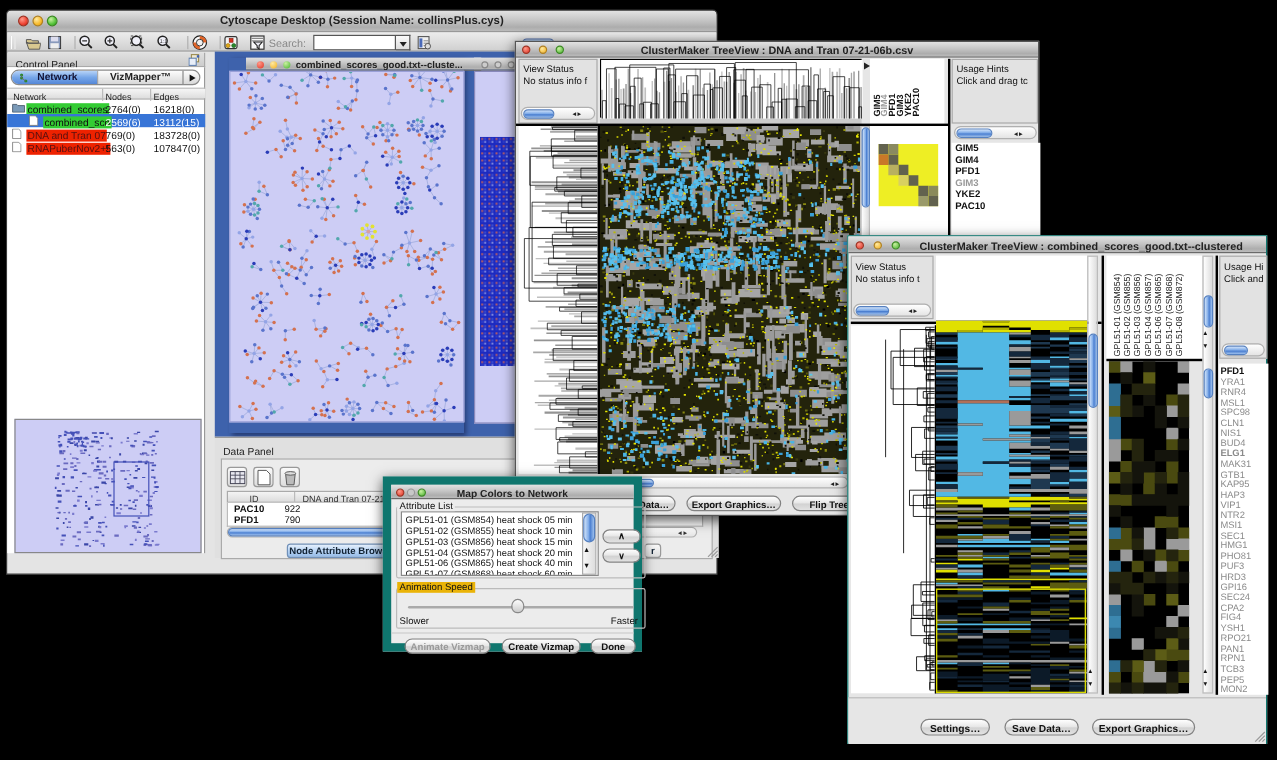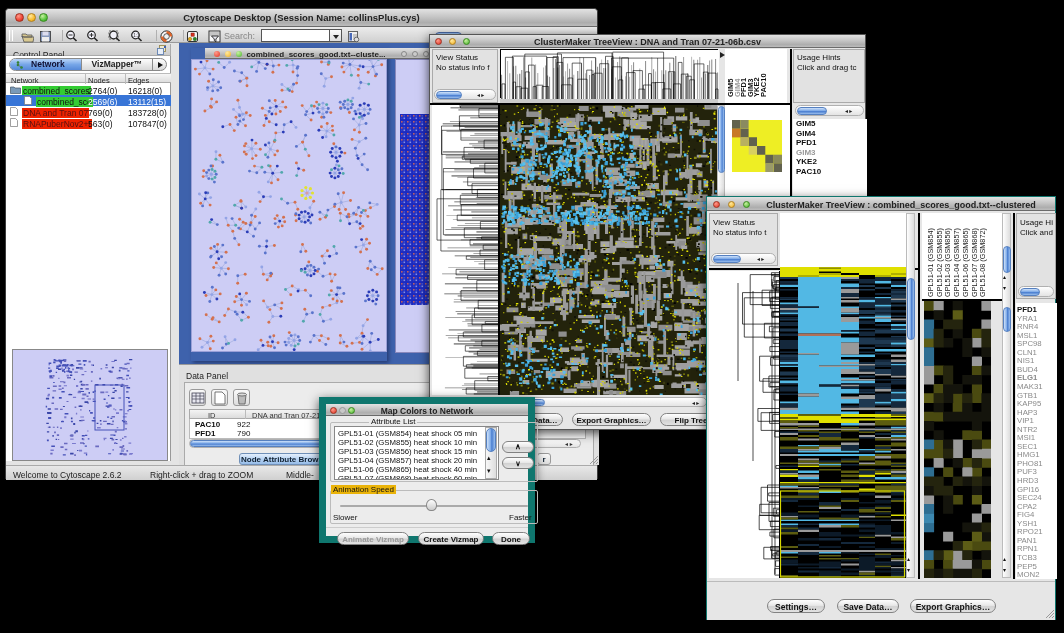--- a/index.html
+++ b/index.html
@@ -140,25 +140,20 @@
         <span class="abs" style="left:82px;top:1.5px;color:#111;">563(0)</span>
         <span class="abs" style="left:122px;top:1.5px;color:#111;">107847(0)</span>
       </div>
       <div class="abs" style="left:6px;top:293px;width:156px;height:112px;background:#cdcdf5;border:1px solid #888;"><svg width="156" height="112" xmlns="http://www.w3.org/2000/svg">
           <path fill="#3a46a8" d="M101.2 9.7h2.6v1.2h-2.6zM116.0 9.0h3.3v1.2h-3.3zM63.7 10.3h4.0v1.2h-4.0zM49.8 14.2h3.6v1.6h-3.6zM79.5 14.4h1.5v1.7h-1.5zM57.8 14.0h2.3v1.8h-2.3zM92.7 14.3h1.8v1.4h-1.8zM45.0 18.6h3.3v1.5h-3.3zM66.7 17.3h2.9v1.2h-2.9zM98.8 16.8h2.1v1.4h-2.1zM63.0 17.0h3.5v1.7h-3.5zM105.8 19.8h1.7v1.7h-1.7zM56.8 21.6h2.3v1.1h-2.3zM49.0 20.0h1.9v1.7h-1.9zM56.9 24.4h2.4v1.6h-2.4zM86.3 27.8h1.6v1.7h-1.6zM60.8 28.8h1.3v1.3h-1.3zM105.3 27.1h4.0v1.2h-4.0zM67.4 30.8h1.8v1.2h-1.8zM66.4 31.4h2.4v1.0h-2.4zM82.2 34.0h3.3v1.6h-3.3zM67.8 33.7h2.5v1.9h-2.5zM107.5 35.3h2.3v1.6h-2.3zM89.4 33.9h2.8v1.6h-2.8zM67.3 37.9h2.4v1.6h-2.4zM113.1 41.2h2.4v1.4h-2.4zM99.4 41.7h2.4v1.2h-2.4zM65.4 40.8h2.3v1.8h-2.3zM101.4 40.1h2.3v1.5h-2.3zM55.4 43.9h3.8v1.4h-3.8zM56.2 43.7h1.4v1.1h-1.4zM32.9 47.8h3.2v1.6h-3.2zM98.2 47.6h3.3v1.3h-3.3zM71.5 51.3h3.7v1.8h-3.7zM74.2 52.4h1.7v1.1h-1.7zM92.6 55.4h3.8v1.3h-3.8zM65.6 55.4h3.9v1.5h-3.9zM49.9 55.9h2.0v1.1h-2.0zM66.8 55.2h1.3v1.3h-1.3zM34.7 58.3h3.2v1.5h-3.2zM34.6 62.1h3.9v1.8h-3.9zM34.0 61.9h2.0v1.8h-2.0zM57.9 67.6h1.6v1.7h-1.6zM99.4 70.6h1.3v1.7h-1.3zM86.8 70.0h1.6v1.5h-1.6zM66.2 69.9h3.4v1.4h-3.4zM110.2 70.9h3.5v1.5h-3.5zM93.9 72.9h3.6v1.5h-3.6zM60.2 73.0h2.0v1.9h-2.0zM33.3 72.7h2.5v1.2h-2.5zM83.6 72.8h1.8v1.1h-1.8zM35.9 76.5h1.6v1.4h-1.6zM33.9 81.2h2.3v1.2h-2.3zM61.3 81.7h1.4v1.7h-1.4zM62.4 80.3h2.5v1.9h-2.5zM57.4 84.6h2.9v1.8h-2.9zM39.4 85.1h1.4v1.6h-1.4zM68.8 88.1h1.6v1.6h-1.6zM42.6 88.8h1.4v1.1h-1.4zM102.4 88.9h2.2v1.2h-2.2zM96.9 87.8h3.0v1.2h-3.0zM70.0 92.9h1.6v1.3h-1.6zM101.0 93.1h3.5v1.0h-3.5zM64.1 99.9h1.3v1.0h-1.3zM57.1 102.8h3.5v1.7h-3.5z"></path>
           <path fill="#7a7ace" d="M98.4 10.9h3.5v1.1h-3.5zM78.2 14.3h1.3v1.4h-1.3zM87.5 18.1h1.7v1.5h-1.7zM48.2 17.6h1.5v1.7h-1.5zM117.1 17.6h1.4v1.1h-1.4zM59.0 18.5h2.0v1.7h-2.0zM108.6 17.4h3.3v1.1h-3.3zM96.5 21.6h3.0v1.3h-3.0zM71.4 21.0h2.1v1.1h-2.1zM53.5 24.8h2.4v1.6h-2.4zM104.1 28.3h3.0v1.0h-3.0zM45.2 27.8h1.3v1.3h-1.3zM63.0 35.1h2.2v1.8h-2.2zM50.8 35.2h3.2v1.1h-3.2zM96.9 34.5h2.9v1.3h-2.9zM45.5 38.6h3.2v1.4h-3.2zM64.6 41.5h3.4v1.7h-3.4zM92.4 41.6h2.8v1.1h-2.8zM34.8 43.7h2.2v1.7h-2.2zM34.4 45.1h1.9v1.5h-1.9zM68.6 47.8h3.1v1.4h-3.1zM59.9 46.8h3.2v1.1h-3.2zM115.5 50.9h2.8v1.3h-2.8zM94.8 55.3h3.8v1.8h-3.8zM117.2 55.7h1.4v1.1h-1.4zM114.2 59.9h1.9v1.7h-1.9zM101.9 59.2h1.4v1.2h-1.4zM103.0 62.3h3.0v1.8h-3.0zM62.9 62.8h1.3v1.7h-1.3zM67.3 66.4h3.7v1.1h-3.7zM51.2 66.3h2.2v1.9h-2.2zM109.8 66.3h3.8v1.2h-3.8zM111.7 70.6h1.4v1.5h-1.4zM48.7 70.5h1.7v1.6h-1.7zM111.8 72.7h2.6v1.7h-2.6zM84.0 76.9h3.7v1.6h-3.7zM47.1 77.3h1.8v1.8h-1.8zM103.7 76.9h1.6v1.3h-1.6zM74.1 80.5h1.4v1.1h-1.4zM111.1 86.1h2.4v1.4h-2.4zM90.5 87.7h3.0v1.4h-3.0zM69.6 88.4h1.8v1.9h-1.8zM90.7 88.3h1.4v1.9h-1.4zM106.9 89.3h1.7v1.4h-1.7zM57.2 88.5h3.4v1.2h-3.4zM101.3 92.1h2.0v1.8h-2.0zM59.0 92.9h3.9v1.2h-3.9zM115.5 92.4h2.7v1.3h-2.7zM37.5 99.5h3.3v1.4h-3.3zM66.0 99.8h3.1v1.8h-3.1zM99.4 98.9h1.5v1.9h-1.5zM70.8 102.6h3.4v1.1h-3.4zM116.0 103.6h3.3v1.1h-3.3zM110.9 104.3h2.9v1.0h-2.9zM116.7 103.1h3.2v1.0h-3.2z"></path>
           <path fill="#6a6ac0" d="M50.7 10.2h2.5v1.7h-2.5zM75.5 10.7h2.2v1.9h-2.2zM63.5 10.2h3.2v1.1h-3.2zM113.6 12.8h3.1v1.4h-3.1zM66.8 18.6h3.4v1.0h-3.4zM111.3 18.3h3.5v1.1h-3.5zM92.1 17.2h2.8v1.0h-2.8zM109.4 18.1h3.9v1.5h-3.9zM53.2 20.6h1.4v1.5h-1.4zM97.2 20.8h2.4v1.8h-2.4zM61.5 21.5h3.4v1.2h-3.4zM77.9 21.0h2.0v1.7h-2.0zM68.5 24.0h2.7v1.3h-2.7zM39.4 25.0h2.1v1.8h-2.1zM106.3 27.5h3.5v1.1h-3.5zM113.0 28.4h1.7v1.4h-1.7zM36.5 27.1h3.9v1.4h-3.9zM103.5 27.6h1.5v1.3h-1.5zM54.0 27.0h4.0v1.4h-4.0zM108.8 28.7h2.7v1.1h-2.7zM116.0 27.4h1.7v1.3h-1.7zM77.9 30.6h1.5v1.2h-1.5zM47.0 31.2h3.9v1.1h-3.9zM50.5 31.6h1.9v1.7h-1.9zM69.0 34.0h3.3v1.7h-3.3zM72.7 34.0h2.8v1.6h-2.8zM39.9 35.5h3.9v1.4h-3.9zM45.6 35.2h2.6v1.6h-2.6zM111.6 35.0h3.7v1.5h-3.7zM108.4 33.8h1.8v1.8h-1.8zM48.9 37.5h1.8v1.6h-1.8zM72.5 38.1h3.3v1.7h-3.3zM39.6 40.2h3.5v1.4h-3.5zM87.3 41.6h4.0v1.6h-4.0zM73.5 45.4h2.0v1.7h-2.0zM69.3 43.6h4.0v1.8h-4.0zM79.6 48.6h1.8v1.2h-1.8zM74.6 48.4h3.4v1.1h-3.4zM38.5 52.6h2.5v1.5h-2.5zM53.5 50.9h2.0v1.0h-2.0zM115.1 55.2h2.3v1.2h-2.3zM61.6 56.4h1.7v1.6h-1.7zM41.6 58.2h3.5v1.5h-3.5zM67.1 59.2h1.5v1.3h-1.5zM100.2 58.4h1.6v1.1h-1.6zM47.0 58.7h2.7v1.4h-2.7zM106.5 58.9h2.9v1.5h-2.9zM111.8 63.2h2.7v1.1h-2.7zM98.5 66.0h3.5v1.6h-3.5zM68.2 69.7h3.3v1.3h-3.3zM79.5 70.0h3.0v1.5h-3.0zM90.1 70.7h3.7v1.2h-3.7zM97.6 73.7h2.9v1.3h-2.9zM87.0 73.5h1.8v1.3h-1.8zM39.8 76.7h2.0v1.1h-2.0zM43.9 76.5h1.4v1.4h-1.4zM111.8 78.3h2.2v1.2h-2.2zM34.8 76.7h1.8v1.1h-1.8zM41.1 81.6h1.8v1.6h-1.8zM101.8 80.8h2.0v1.7h-2.0zM43.8 84.3h2.3v1.6h-2.3zM56.8 85.1h3.4v1.1h-3.4zM98.5 88.8h2.7v1.8h-2.7zM44.8 89.0h1.4v1.1h-1.4zM109.0 87.7h1.5v1.2h-1.5zM51.0 92.7h3.5v1.6h-3.5zM67.0 92.3h3.9v1.5h-3.9zM106.5 96.3h3.7v1.6h-3.7zM47.4 96.3h3.2v1.6h-3.2zM82.3 95.4h3.7v1.8h-3.7zM109.5 95.1h1.7v1.8h-1.7zM51.8 98.7h2.5v1.6h-2.5zM113.4 100.1h1.7v1.6h-1.7zM108.0 98.6h3.9v1.0h-3.9zM106.8 103.0h3.3v1.4h-3.3zM106.6 103.1h2.2v1.8h-2.2zM110.1 103.3h3.5v1.9h-3.5zM37.3 102.7h2.3v1.8h-2.3zM61.2 104.3h1.7v1.6h-1.7z"></path>
           <path fill="#4450b8" d="M69.8 10.0h3.9v1.7h-3.9zM49.9 9.3h3.5v1.3h-3.5zM47.1 9.8h4.0v1.3h-4.0zM65.4 13.4h3.0v1.3h-3.0zM56.4 14.5h2.6v1.7h-2.6zM111.4 13.5h2.4v1.3h-2.4zM70.7 14.1h1.6v1.7h-1.6zM106.3 17.3h3.0v1.2h-3.0zM54.6 20.4h1.3v1.2h-1.3zM114.3 20.3h2.2v1.3h-2.2zM95.5 20.6h2.6v1.5h-2.6zM36.4 25.3h2.7v1.9h-2.7zM113.3 24.8h2.7v1.5h-2.7zM40.2 31.9h1.5v1.2h-1.5zM102.0 34.0h3.3v1.4h-3.3zM34.2 37.7h2.7v1.3h-2.7zM99.7 37.7h2.2v1.2h-2.2zM113.4 37.1h3.7v1.5h-3.7zM79.6 41.2h1.6v1.7h-1.6zM81.4 40.4h1.5v1.3h-1.5zM48.4 41.0h3.3v1.5h-3.3zM75.5 42.1h1.5v1.6h-1.5zM67.3 40.9h3.7v1.2h-3.7zM94.9 45.0h1.4v1.2h-1.4zM39.1 46.7h2.1v1.8h-2.1zM45.9 46.9h2.8v1.8h-2.8zM105.4 47.4h2.7v1.0h-2.7zM115.0 47.1h1.6v1.9h-1.6zM112.8 47.0h2.7v1.1h-2.7zM90.6 48.6h2.0v1.4h-2.0zM115.5 51.2h1.5v1.8h-1.5zM79.7 50.7h3.0v1.3h-3.0zM93.1 52.5h1.8v1.0h-1.8zM95.6 54.4h3.0v1.3h-3.0zM94.0 56.2h2.5v1.5h-2.5zM116.4 55.1h2.9v1.6h-2.9zM32.7 55.7h1.4v1.8h-1.4zM76.0 59.9h1.2v1.6h-1.2zM115.6 59.1h2.7v1.0h-2.7zM51.6 63.1h3.8v1.3h-3.8zM77.1 62.0h2.7v1.8h-2.7zM97.4 67.7h1.9v1.4h-1.9zM35.1 67.1h3.1v1.8h-3.1zM80.1 67.2h1.8v1.5h-1.8zM94.0 66.5h2.1v1.3h-2.1zM48.0 70.9h2.9v1.4h-2.9zM78.7 70.0h3.2v1.3h-3.2zM108.9 70.0h1.6v1.4h-1.6zM57.9 70.8h2.0v1.4h-2.0zM72.0 84.7h2.3v1.4h-2.3zM68.8 84.9h3.0v1.6h-3.0zM97.3 84.4h3.4v1.1h-3.4zM100.6 84.5h1.9v1.6h-1.9zM74.8 88.2h1.6v1.3h-1.6zM33.9 89.5h1.9v1.7h-1.9zM38.3 95.4h3.6v1.6h-3.6zM71.7 95.4h2.2v1.4h-2.2zM107.8 100.4h3.2v1.2h-3.2zM49.8 104.3h3.0v1.2h-3.0zM107.2 102.8h2.1v1.4h-2.1zM72.9 103.7h1.3v1.9h-1.3zM95.1 103.2h3.0v1.1h-3.0zM47.4 11.0h1.6v1.3h-1.6zM47.1 10.8h2.2v1.0h-2.2zM58.0 15.2h1.6v1.3h-1.6zM36.9 19.8h1.9v1.3h-1.9zM36.4 21.0h1.1v1.9h-1.1zM54.5 17.2h1.8v1.6h-1.8zM52.0 17.0h1.4v1.7h-1.4zM45.3 9.5h2.0v1.4h-2.0zM59.5 15.2h1.8v1.1h-1.8zM48.9 19.6h1.8v1.4h-1.8zM53.1 15.3h2.3v1.2h-2.3zM35.7 20.2h2.4v1.9h-2.4zM42.7 21.7h1.4v1.2h-1.4zM43.3 15.5h2.2v1.4h-2.2zM45.4 10.1h1.7v1.4h-1.7zM40.2 11.5h2.3v1.8h-2.3zM47.2 12.0h1.8v1.7h-1.8zM36.5 20.7h2.4v1.3h-2.4zM35.1 17.5h2.1v1.3h-2.1zM45.1 15.7h2.2v1.2h-2.2zM55.2 18.9h1.0v1.8h-1.0zM42.9 10.2h2.7v1.2h-2.7zM53.6 14.0h2.1v1.6h-2.1zM40.6 9.0h1.7v1.7h-1.7zM35.6 12.5h2.7v1.4h-2.7zM41.8 9.5h1.5v1.8h-1.5zM46.1 10.7h2.8v1.5h-2.8zM48.7 14.6h2.8v1.8h-2.8zM50.6 18.7h1.4v1.9h-1.4zM56.0 21.3h2.6v1.5h-2.6zM57.9 21.3h1.2v1.9h-1.2zM47.0 10.0h1.3v1.7h-1.3zM51.0 20.9h1.4v1.8h-1.4zM35.6 14.2h1.2v1.1h-1.2zM55.5 18.0h1.6v1.2h-1.6zM51.6 14.8h2.8v2.0h-2.8zM43.1 17.2h2.7v1.7h-2.7zM45.6 14.6h2.5v1.8h-2.5zM54.4 20.6h2.9v1.7h-2.9zM49.1 14.6h1.8v1.7h-1.8z"></path>
           <rect x="82" y="35" width="29" height="45" fill="none" stroke="#4450b8" stroke-width="1"></rect>
         </svg></div>
-    </div>
-    <div class="abs" style="left:0;top:456px;width:100%;height:15px;background:linear-gradient(#e8e8e8,#d0d0d0);border-top:1px solid #aaa;font-size:8.5px;color:#222;">
-      <span class="abs" style="left:7px;top:4px;">Welcome to Cytoscape 2.6.2</span>
-      <span class="abs" style="left:144px;top:4px;">Right-click + drag  to  ZOOM</span>
-      <span class="abs" style="left:280px;top:4px;">Middle-</span>
     </div>
     <div class="abs" style="left:173px;top:34px;width:420px;height:321px;background:#3e62ac;"></div>
     <div class="abs" style="left:389px;top:39px;width:204px;height:310px;">
       <div class="abs win-title" style="left:0;top:0;width:100%;height:11px;">
         <div class="tl" style="left:6px;top:2.5px;width:6px;height:6px;background:#ccc;border:0.5px solid #888;"></div>
         <div class="tl" style="left:17px;top:2.5px;width:6px;height:6px;background:#ccc;border:0.5px solid #888;"></div>
         <div class="tl" style="left:28px;top:2.5px;width:6px;height:6px;background:#ccc;border:0.5px solid #888;"></div>
       </div>
       <div class="abs" style="left:0;top:11px;width:100%;height:294px;background:#cdcdf5;border:1px solid #8888bb;">
         <div class="abs" style="left:4px;top:54px;"><svg width="34" height="191" xmlns="http://www.w3.org/2000/svg">
@@ -1047,21 +1042,21 @@
       <path d="M9 1 L1 9 M9 4 L4 9 M9 7 L7 9" stroke="#999" stroke-width="1"></path>
     </svg>
   </div>
 <div class="abs" style="left:319px;top:397px;width:216px;height:146px;background:#ececec;border:7px solid #0f766e;box-shadow:0 3px 10px rgba(0,0,0,0.7);">
     <div class="abs win-title" style="left:0;top:0;width:100%;height:12px;">
       <div class="tl" style="left:4px;top:2.5px;width:7px;height:7px;background:radial-gradient(circle at 35% 30%,#ff9a8a,#e03424);border:0.5px solid #a03020;"></div>
       <div class="tl" style="left:13px;top:2.5px;width:7px;height:7px;background:#c8c8c8;border:0.5px solid #999;"></div>
       <div class="tl" style="left:22px;top:2.5px;width:7px;height:7px;background:radial-gradient(circle at 35% 30%,#c8f0a0,#47b42c);border:0.5px solid #3a8a20;"></div>
       <div style="text-align:center;font-size:8.5px;font-weight:bold;color:#222;padding-top:1.5px;">Map Colors to Network</div>
     </div>
-    <div class="abs" style="left:5px;top:13px;font-size:8px;color:#111;background:#ececec;padding:0 2px;z-index:2;margin-left:38px;">Attribute List</div>
+    <div class="abs" style="left:5px;top:13px;font-size:8px;color:#111;background:#ececec;padding:0 2px;z-index:2;">Attribute List</div>
     <div class="abs" style="left:4px;top:18px;width:208px;height:60px;border:1px solid #bbb;border-radius:2px;"></div>
     <div class="abs" style="left:8px;top:22px;width:165px;height:54px;background:#fff;border:1px solid #888;overflow:hidden;font-size:7.8px;color:#111;">
       <div class="abs" style="left:3px;top:2.0px;white-space:nowrap;">GPL51-01 (GSM854) heat shock 05 min</div>
       <div class="abs" style="left:3px;top:11.05px;white-space:nowrap;">GPL51-02 (GSM855) heat shock 10 min</div>
       <div class="abs" style="left:3px;top:20.1px;white-space:nowrap;">GPL51-03 (GSM856) heat shock 15 min</div>
       <div class="abs" style="left:3px;top:29.150000000000002px;white-space:nowrap;">GPL51-04 (GSM857) heat shock 20 min</div>
       <div class="abs" style="left:3px;top:38.2px;white-space:nowrap;">GPL51-06 (GSM865) heat shock 40 min</div>
       <div class="abs" style="left:3px;top:47.25px;white-space:nowrap;">GPL51-07 (GSM868) heat shock 60 min</div>
     </div>
     <div class="abs" style="left:159px;top:23px;width:12px;height:52px;background:linear-gradient(90deg,#f8f8f8,#ddd);border:1px solid #aaa;"></div>

